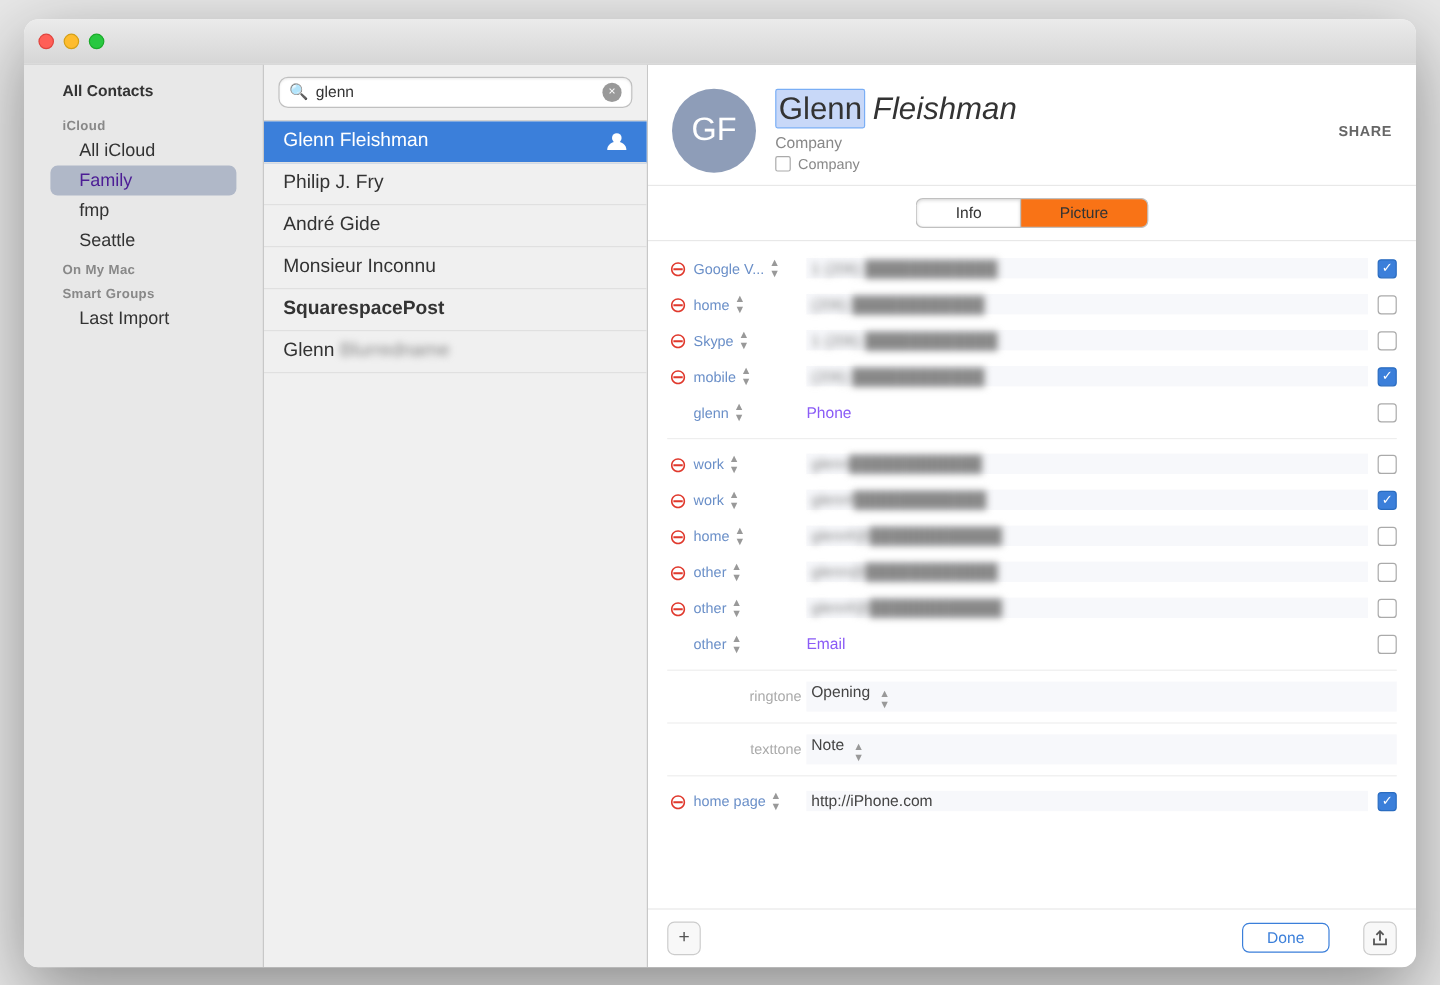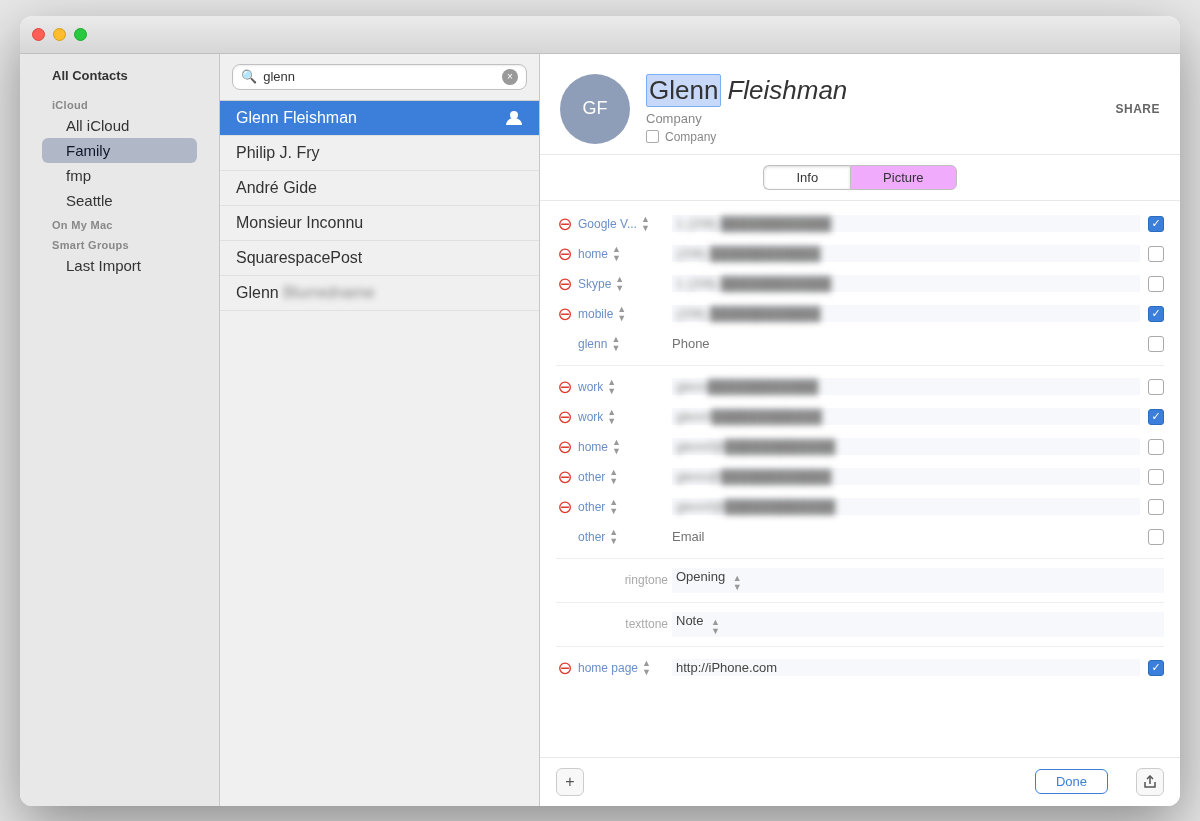--- a/index.html
+++ b/index.html
@@ -80,21 +80,21 @@
     .sidebar-item {
       padding: 4px 16px 4px 24px;
       font-size: 15px;
       color: #333;
       cursor: pointer;
       border-radius: 6px;
       margin: 0 6px;
     }
     .sidebar-item.active {
       background: #b0b8c8;
-      color: #0f172a;
+      color: #4c1d95;
       font-weight: 500;
     }
     
     .middle-panel {
       width: 320px;
       background: #f0f0f0;
       border-right: 1px solid #c8c8c8;
       display: flex;
       flex-direction: column;
       flex-shrink: 0;
@@ -153,21 +153,21 @@
       color: #333;
       cursor: pointer;
       display: flex;
       align-items: center;
       justify-content: space-between;
       border-bottom: 1px solid #e0e0e0;
     }
     .contact-item.active { background: #3b7fda; color: white; }
     .contact-item.active .contact-name { color: white; }
     .contact-name { font-size: 16px; }
-    .contact-name.bold { font-weight: 400; }
+    .contact-name.bold { font-weight: 700; }
     .contact-icon {
       width: 18px;
       height: 18px;
       color: #999;
     }
     
     .detail-panel {
       flex: 1;
       background: white;
       display: flex;
@@ -184,21 +184,21 @@
     }
     .avatar {
       width: 70px;
       height: 70px;
       border-radius: 50%;
       background: #8e9db8;
       display: flex;
       align-items: center;
       justify-content: center;
       color: white;
-      font-size: 18px;
+      font-size: 27px;
       font-weight: 500;
       flex-shrink: 0;
     }
     .contact-info-header {
       flex: 1;
     }
     .contact-name-header {
       display: flex;
       align-items: baseline;
       gap: 6px;
@@ -254,21 +254,21 @@
       padding: 10px 20px;
       gap: 0;
       border-bottom: 1px solid #e8e8e8;
       flex-shrink: 0;
     }
     .tab-btn {
       padding: 4px 32px;
       font-size: 13px;
       color: #333;
       cursor: pointer;
-      background: #f0abfc;
+      background: #f97316;
       border: 1px solid #c0c0c0;
     }
     .tab-btn:first-child {
       border-radius: 6px 0 0 6px;
       border-right: none;
     }
     .tab-btn:last-child {
       border-radius: 0 6px 6px 0;
     }
     .tab-btn.active {
@@ -327,21 +327,21 @@
     .field-value {
       flex: 1;
       font-size: 13px;
       color: #444;
       background: rgba(200,210,230,0.15);
       padding: 1px 4px;
     }
     .field-value-gray {
       flex: 1;
       font-size: 13px;
-      color: #737373;
+      color: #8b5cf6;
     }
     .field-checkbox {
       width: 16px;
       height: 16px;
       border-radius: 3px;
       border: 1px solid #aaa;
       background: white;
       margin-left: 8px;
       flex-shrink: 0;
       display: flex;

